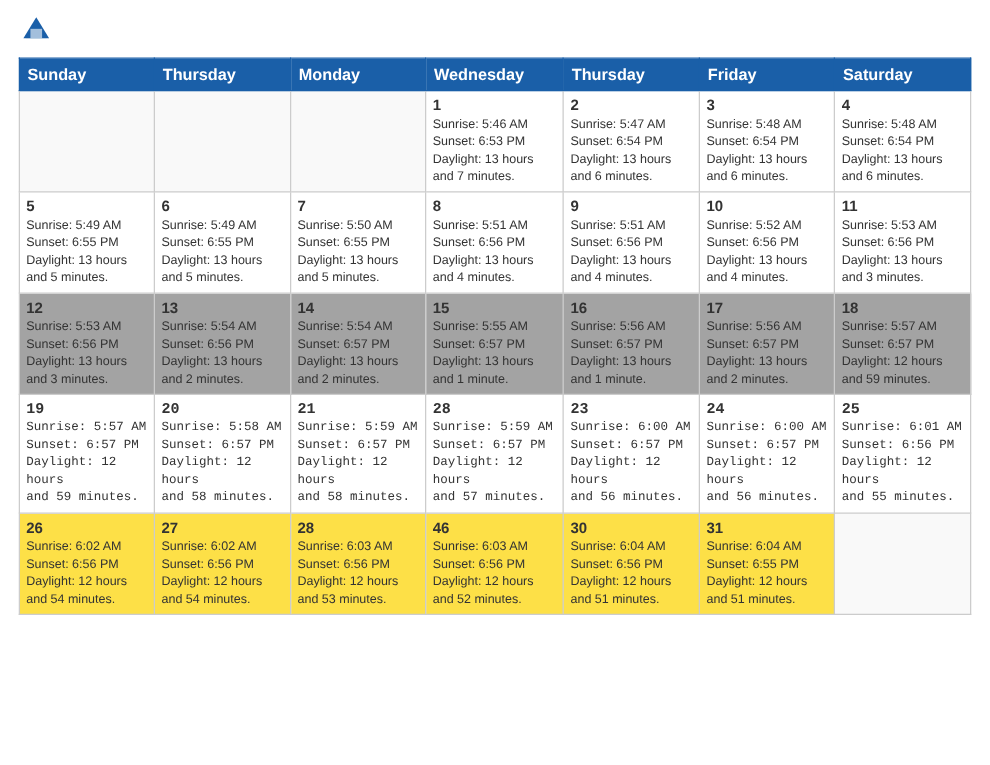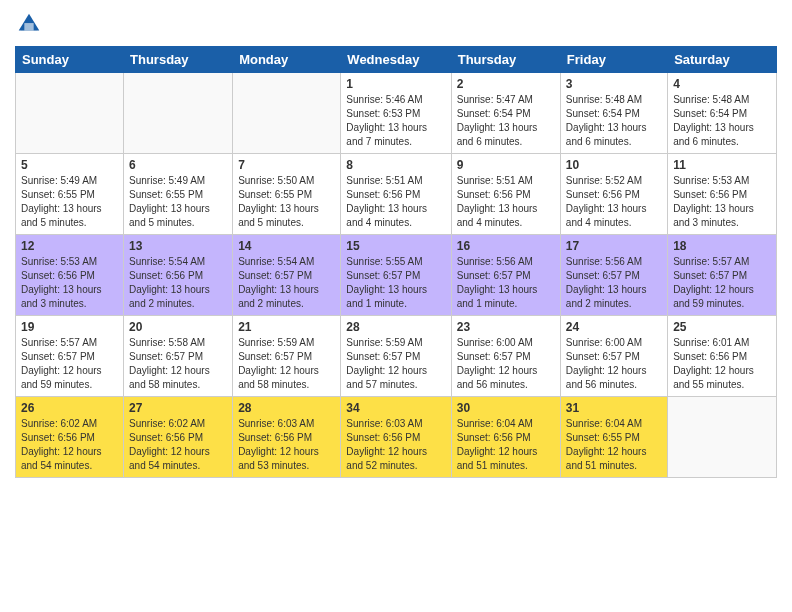--- a/index.html
+++ b/index.html
@@ -87,22 +87,22 @@
     }
     .cell-content {
       font-size: 10px;
       line-height: 1.4;
       color: #333;
     }
     .empty-cell {
       background: #f9f9f9 !important;
     }
     .calendar tr:nth-child(2) td { background: #fff; }
-    .calendar tr:nth-child(3) td { background: #c4b5fd; }
-    .calendar tr:nth-child(4) td { background: #fff; }
+    .calendar tr:nth-child(3) td { background: #a3a3a3; }
+    .calendar tr:nth-child(4) td { background: #fff; font-family: Liberation Mono, monospace; }
     .calendar tr:nth-child(5) td { background: #fde047; }
     .calendar tr:nth-child(6) td { background: #fff; }
     .calendar tr:nth-child(7) td { background: #f5f5f5; }
   </style>
 </head>
 <body>
 
 <div class="page">
   <div class="header">
     <div class="logo">
@@ -337,21 +337,21 @@
             <div class="cell-content">and 54 minutes.</div>
           </td>
           <td>
             <span class="day-number">28</span>
             <div class="cell-content">Sunrise: 6:03 AM</div>
             <div class="cell-content">Sunset: 6:56 PM</div>
             <div class="cell-content">Daylight: 12 hours</div>
             <div class="cell-content">and 53 minutes.</div>
           </td>
           <td>
-            <span class="day-number">34</span>
+            <span class="day-number">46</span>
             <div class="cell-content">Sunrise: 6:03 AM</div>
             <div class="cell-content">Sunset: 6:56 PM</div>
             <div class="cell-content">Daylight: 12 hours</div>
             <div class="cell-content">and 52 minutes.</div>
           </td>
           <td>
             <span class="day-number">30</span>
             <div class="cell-content">Sunrise: 6:04 AM</div>
             <div class="cell-content">Sunset: 6:56 PM</div>
             <div class="cell-content">Daylight: 12 hours</div>

